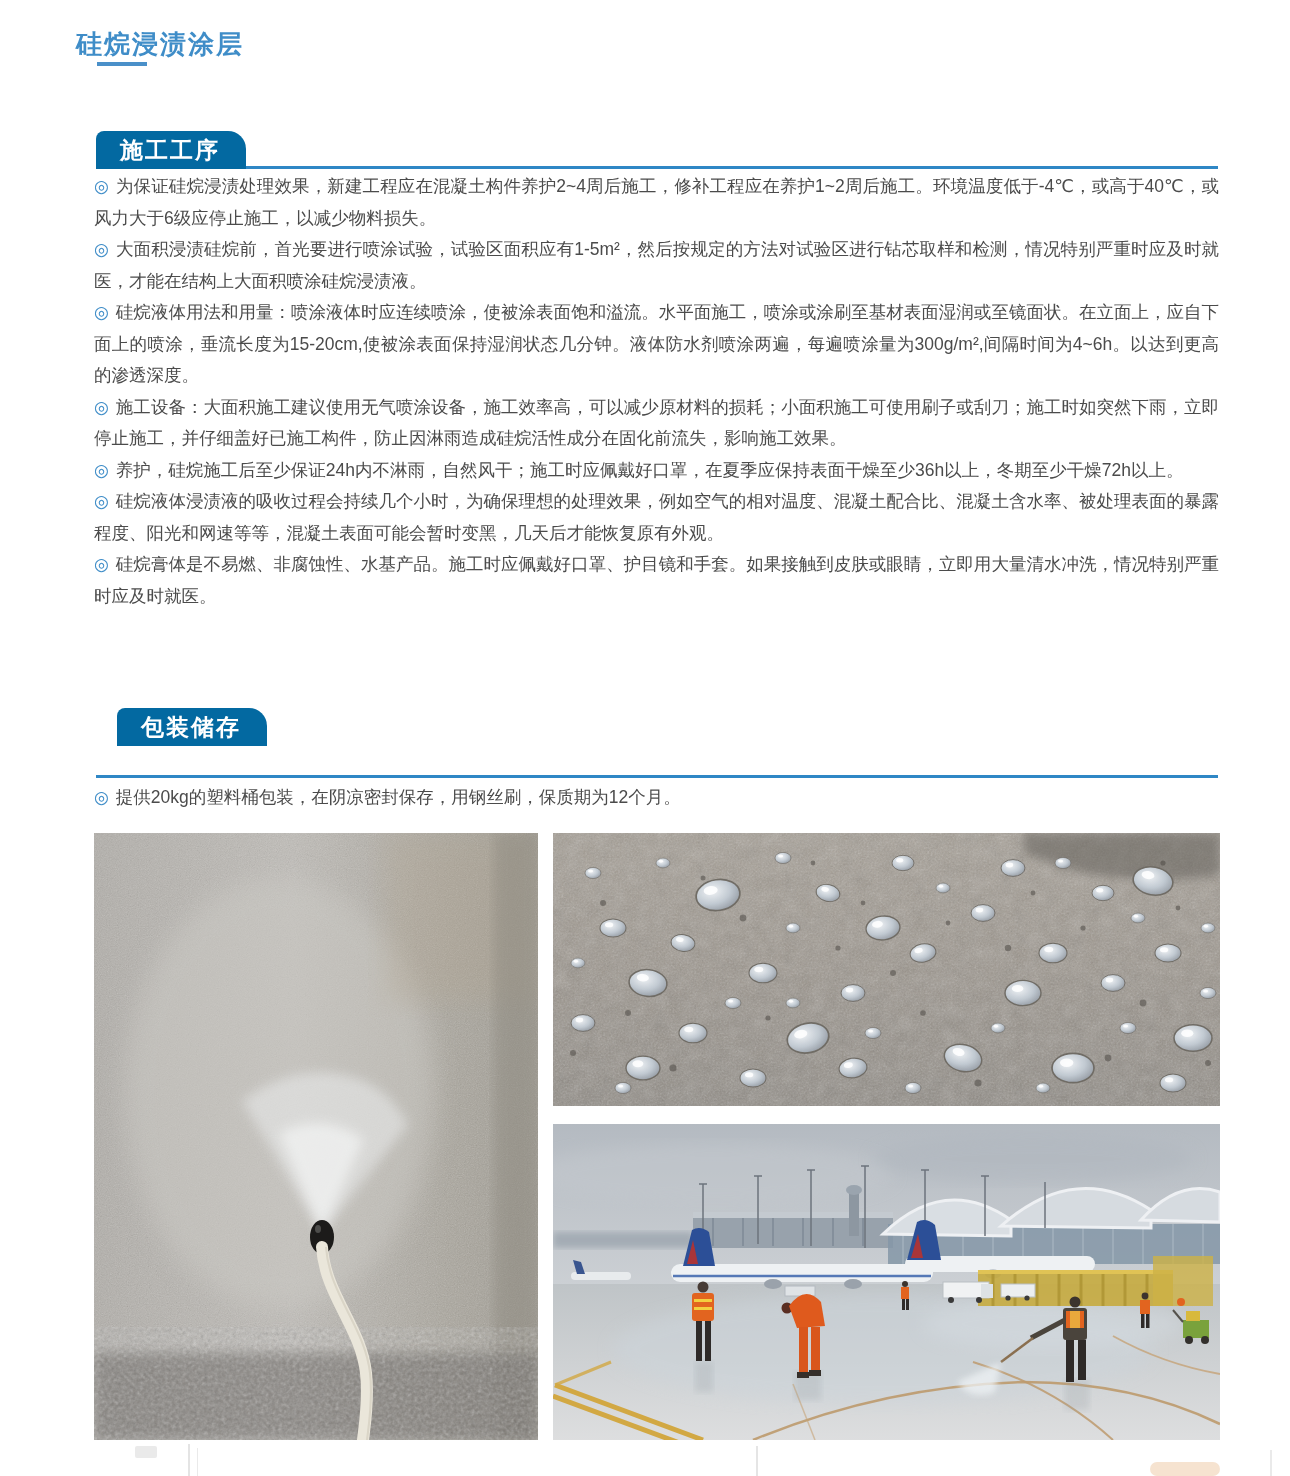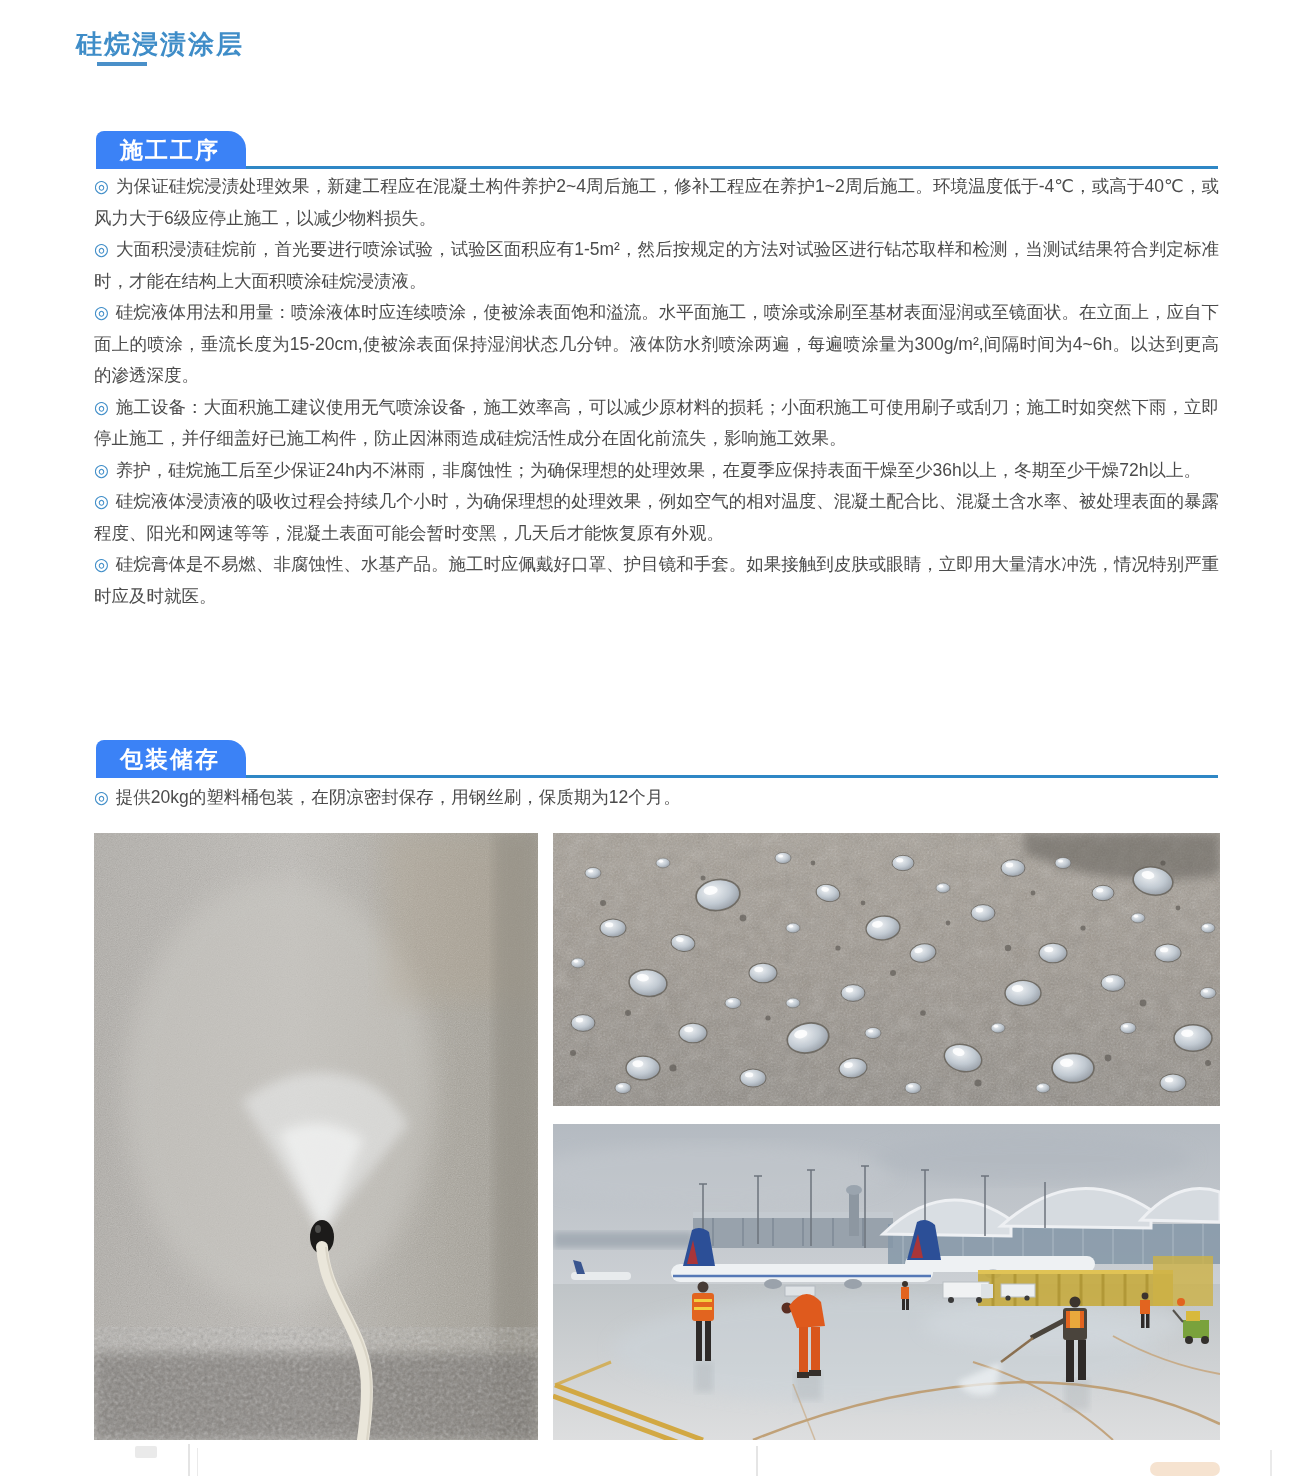--- a/index.html
+++ b/index.html
@@ -1,21 +1,21 @@
 <!DOCTYPE html>
 <html><head>
 <meta charset="utf-8">
 <style>
   html,body{margin:0;padding:0;background:#ffffff;}
   body{width:1290px;height:1476px;position:relative;overflow:hidden;
        font-family:"Liberation Sans","DejaVu Sans",sans-serif;}
   .page-title{position:absolute;left:76px;top:10px;font-size:26px;font-weight:700;
        color:#3f8dc8;letter-spacing:2px;}
   .title-underline{position:absolute;left:97px;top:62px;width:50px;height:4px;background:#4a90c9;}
-  .badge{position:absolute;left:96px;background:#3b82f6;color:#ffffff;font-size:23px;
+  .badge{position:absolute;left:96px;background:#0369a1;color:#ffffff;font-size:23px;
        font-weight:700;letter-spacing:2px;line-height:38px;height:38px;padding:0 26px 0 24px;
        border-radius:8px 18px 0 0;z-index:2;}
   .rule{position:absolute;left:96px;width:1122px;height:3px;background:#2f87c5;z-index:1;}
   .bullets{position:absolute;left:94px;width:1125px;font-size:17.5px;line-height:31.5px;
        color:#4b4b4b;text-align:justify;}
   .bullets p{margin:0;}
   .mk{color:#3f8dc8;margin-right:7px;font-size:17px;}
   .photo{position:absolute;overflow:hidden;background:#b5b2ad;}
   .photo svg{display:block;}
   #photo-wall{left:94px;top:833px;width:444px;height:607px;}
@@ -27,30 +27,30 @@
 <body>
 
 <h1 class="page-title">硅烷浸渍涂层</h1>
 <div class="title-underline"></div>
 
 <div class="rule" style="top:166px;"></div>
 <div class="badge" style="top:131px;">施工工序</div>
 
 <div class="bullets" style="top:171px;">
   <p><span class="mk">◎</span><span>为保证硅烷浸渍处理效果，新建工程应在混凝土构件养护2~4周后施工，修补工程应在养护1~2周后施工。环境温度低于-4℃，或高于40℃，或风力大于6级应停止施工，以减少物料损失。</span></p>
-  <p><span class="mk">◎</span><span>大面积浸渍硅烷前，首光要进行喷涂试验，试验区面积应有1-5m²，然后按规定的方法对试验区进行钻芯取样和检测，当测试结果符合判定标准时，才能在结构上大面积喷涂硅烷浸渍液。</span></p>
+  <p><span class="mk">◎</span><span>大面积浸渍硅烷前，首光要进行喷涂试验，试验区面积应有1-5m²，然后按规定的方法对试验区进行钻芯取样和检测，情况特别严重时应及时就医，才能在结构上大面积喷涂硅烷浸渍液。</span></p>
   <p><span class="mk">◎</span><span>硅烷液体用法和用量：喷涂液体时应连续喷涂，使被涂表面饱和溢流。水平面施工，喷涂或涂刷至基材表面湿润或至镜面状。在立面上，应自下面上的喷涂，垂流长度为15-20cm,使被涂表面保持湿润状态几分钟。液体防水剂喷涂两遍，每遍喷涂量为300g/m²,间隔时间为4~6h。以达到更高的渗透深度。</span></p>
   <p><span class="mk">◎</span><span>施工设备：大面积施工建议使用无气喷涂设备，施工效率高，可以减少原材料的损耗；小面积施工可使用刷子或刮刀；施工时如突然下雨，立即停止施工，并仔细盖好已施工构件，防止因淋雨造成硅烷活性成分在固化前流失，影响施工效果。</span></p>
-  <p><span class="mk">◎</span><span>养护，硅烷施工后至少保证24h内不淋雨，非腐蚀性；为确保理想的处理效果，在夏季应保持表面干燥至少36h以上，冬期至少干燥72h以上。</span></p>
+  <p><span class="mk">◎</span><span>养护，硅烷施工后至少保证24h内不淋雨，自然风干；施工时应佩戴好口罩，在夏季应保持表面干燥至少36h以上，冬期至少干燥72h以上。</span></p>
   <p><span class="mk">◎</span><span>硅烷液体浸渍液的吸收过程会持续几个小时，为确保理想的处理效果，例如空气的相对温度、混凝土配合比、混凝土含水率、被处理表面的暴露程度、阳光和网速等等，混凝土表面可能会暂时变黑，几天后才能恢复原有外观。</span></p>
   <p><span class="mk">◎</span><span>硅烷膏体是不易燃、非腐蚀性、水基产品。施工时应佩戴好口罩、护目镜和手套。如果接触到皮肤或眼睛，立即用大量清水冲洗，情况特别严重时应及时就医。</span></p>
 </div>
 
 <div class="rule" style="top:775px;"></div>
-<div class="badge" style="top:740px;">包装储存</div>
+<div class="badge" style="top:708px;margin-left:21px;">包装储存</div>
 
 <div class="bullets" style="top:782px;">
   <p><span class="mk">◎</span><span>提供20kg的塑料桶包装，在阴凉密封保存，用钢丝刷，保质期为12个月。</span></p>
 </div>
 
 <div class="photo" id="photo-wall">
 <svg viewBox="0 0 444 607" width="100%" height="100%" preserveAspectRatio="none">
   <defs>
     <linearGradient id="wallg" x1="0" y1="0" x2="1" y2="0">
       <stop offset="0" stop-color="#b2afaa"></stop>

